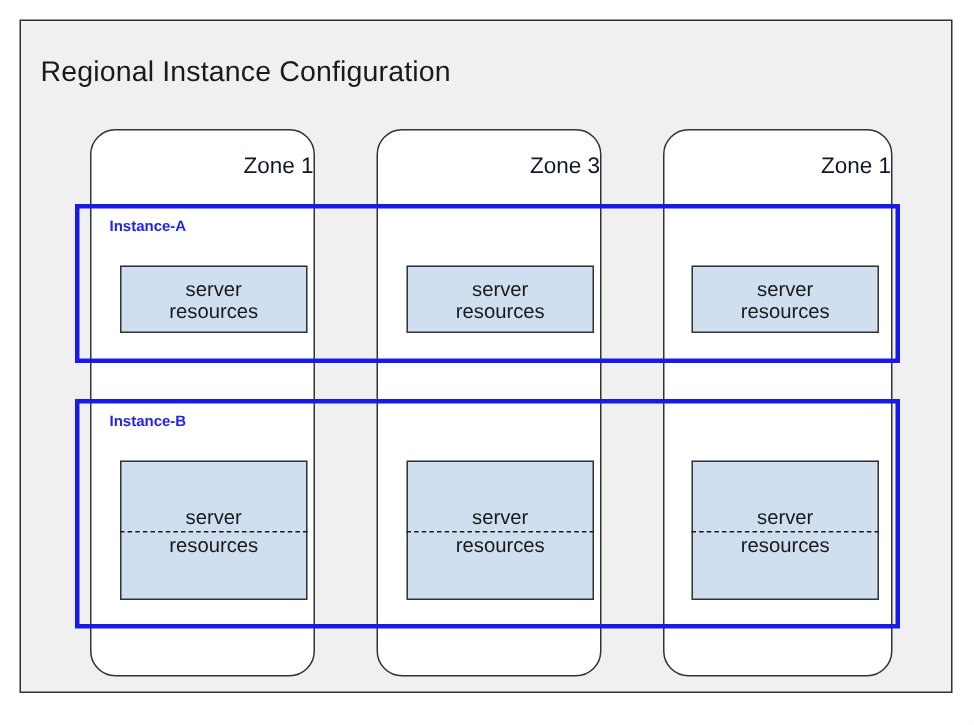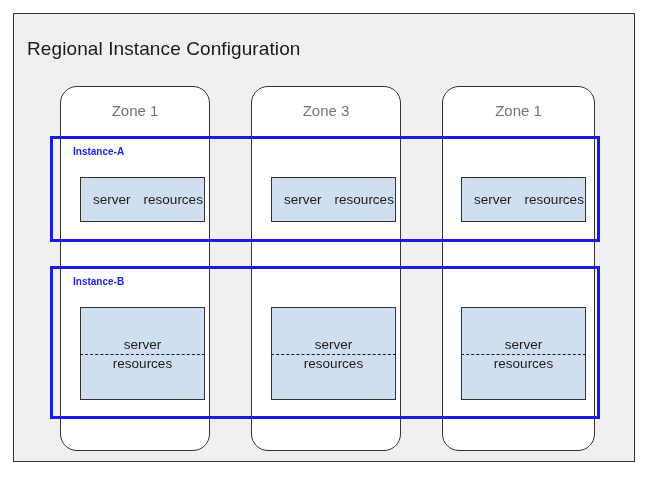--- a/index.html
+++ b/index.html
@@ -58,23 +58,23 @@
   }
   .zone-card.z1 { left: 46px; }
   .zone-card.z2 { left: 237px; }
   .zone-card.z3 { left: 428px; width: 153px; }
 
   .zone-label {
     position: absolute;
     top: 15px;
     left: 0;
     width: 100%;
-    text-align: center;
+    text-align: right;
     font-size: 15px;
-    color: #737373;
+    color: #0f172a;
   }
 
   
   .instance-band {
     position: absolute;
     left: 36px;
     width: 550px;
     border: 3px solid #1a1ae6;
     box-sizing: border-box;
     background: transparent;
@@ -98,21 +98,21 @@
     white-space: nowrap;
   }
 
   
   .res-box {
     position: absolute;
     background: #cfdff0;
     border: 1px solid #333333;
     box-sizing: border-box;
     display: flex;
-    flex-direction: row;
+    flex-direction: column;
     align-items: center;
     justify-content: center;
     font-size: 13.5px;
     color: #1a1a1a;
     line-height: 15px;
   }
 
   
   .res-box.short {
     top: 163px;

